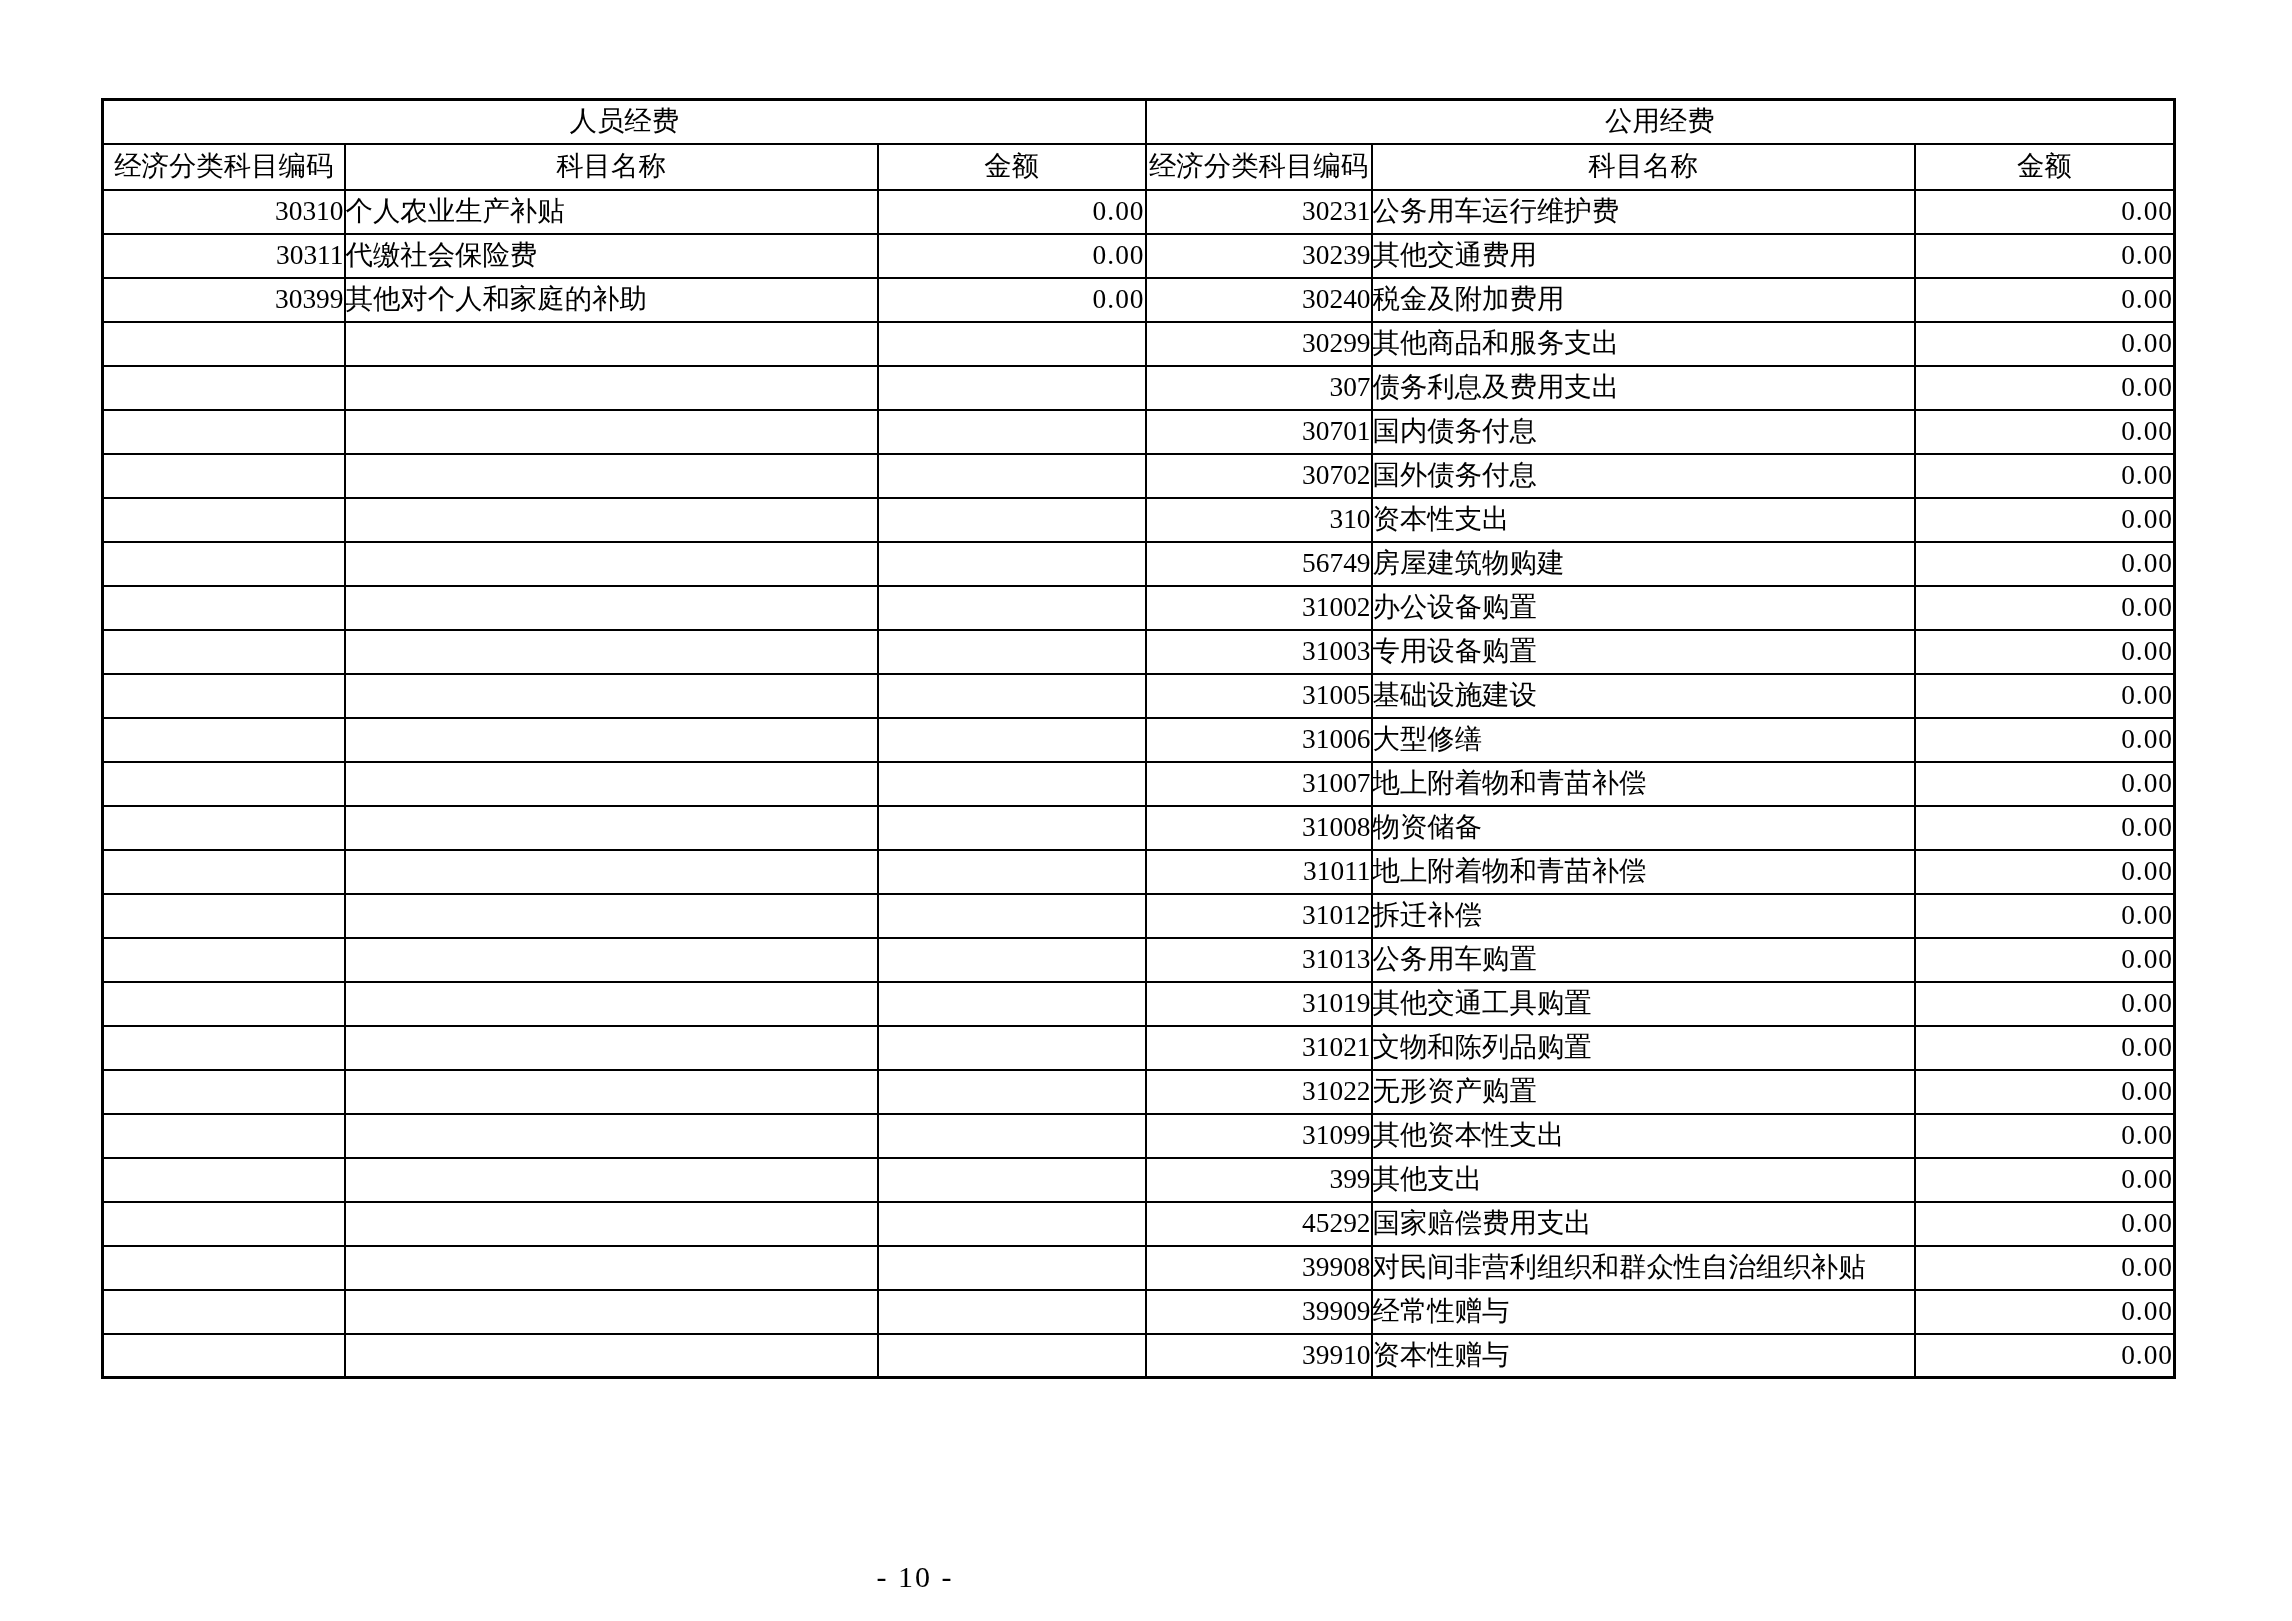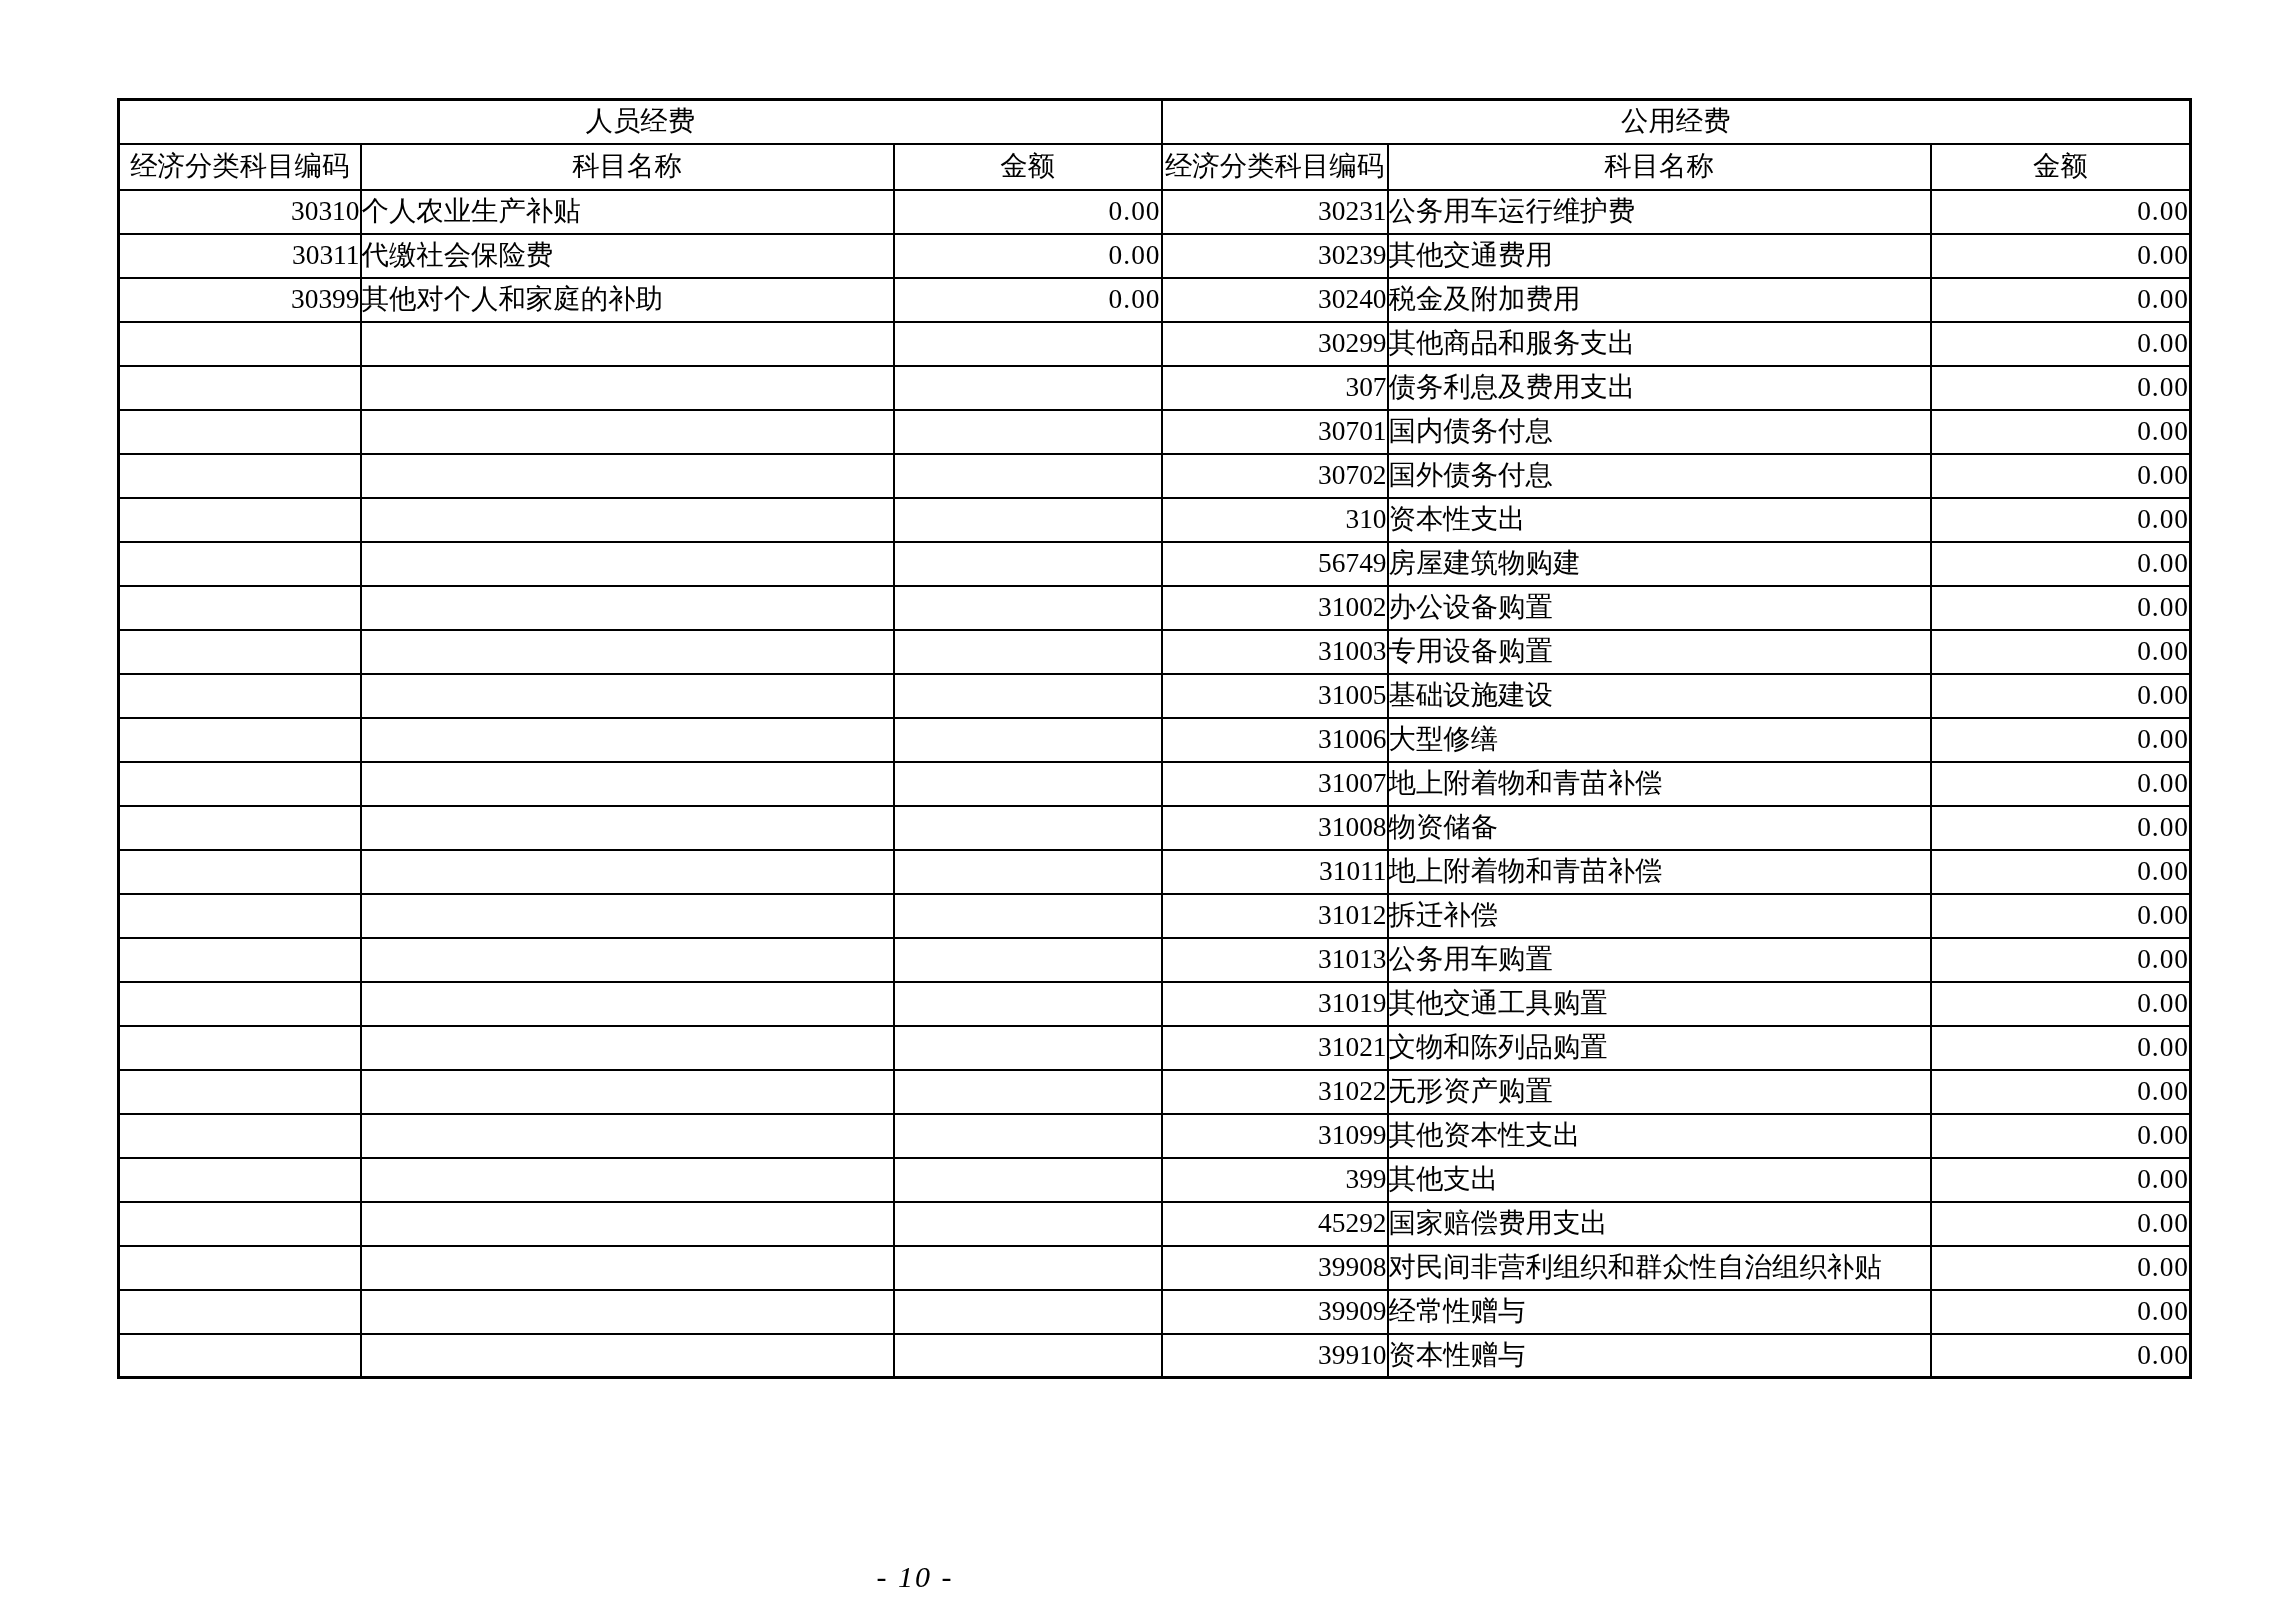--- a/index.html
+++ b/index.html
@@ -13,21 +13,21 @@
     color: #000000;
   }
   .sheet {
     position: relative;
     width: 2293px; height: 1621px;
     background: #ffffff;
     overflow: hidden;
   }
   table.budget {
     position: absolute;
-    left: 117px; top: 98px;
+    left: 101px; top: 98px;
     width: 2072px;
     border-collapse: collapse;
     table-layout: fixed;
     border: 3.9px solid #000000;
   }
   table.budget th, table.budget td {
     border: 2px solid #000000;
     font-weight: normal;
     font-size: 27.4px;
     padding: 0;
@@ -49,21 +49,20 @@
   td.code { text-align: right;  padding-left: 13.7px; }
   td.name { text-align: left;  padding-left: 13.7px; }
   td.amt  { text-align: right; padding-right: 6.9px; letter-spacing: 1px; }
   .page-footer {
     position: absolute;
     left: 0; top: 1560px;
     width: 1830px;
     text-align: center;
     font-size: 30px;
     letter-spacing: 2px;
-    font-style: italic;
   }
 </style>
 </head>
 <body>
 
 <div class="sheet">
 
   <table class="budget">
     <colgroup>
       <col style="width:242px">

